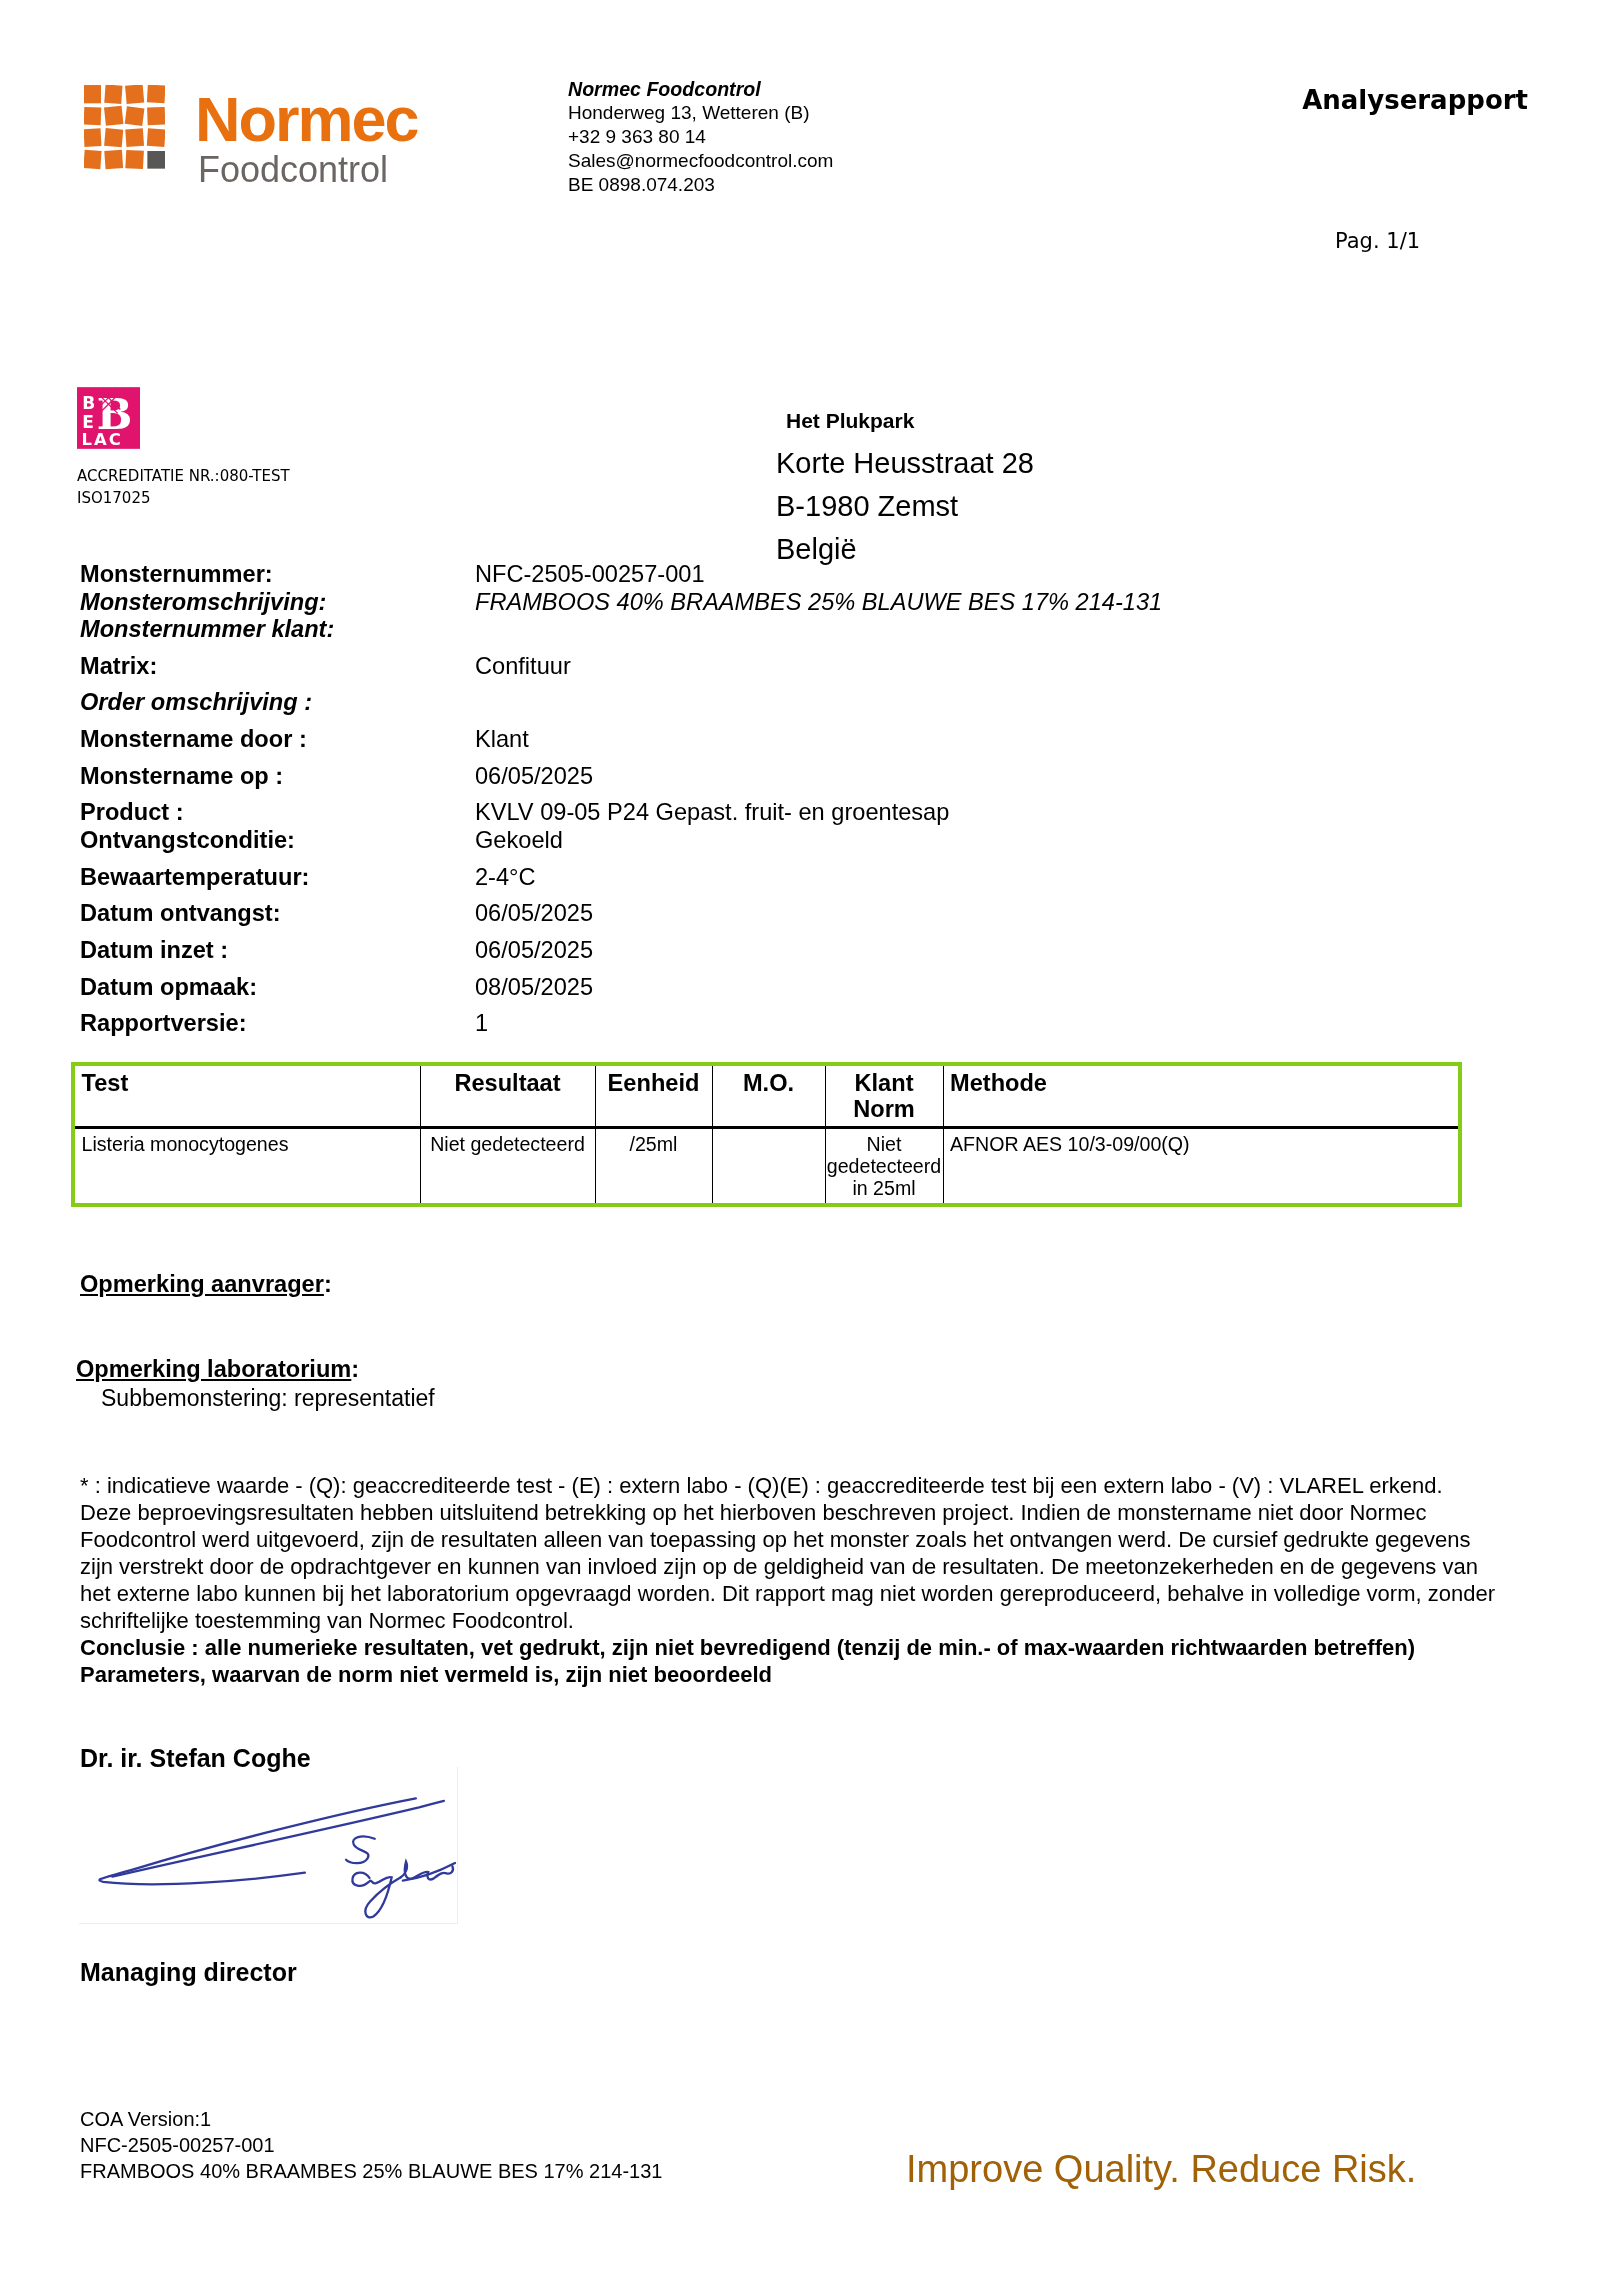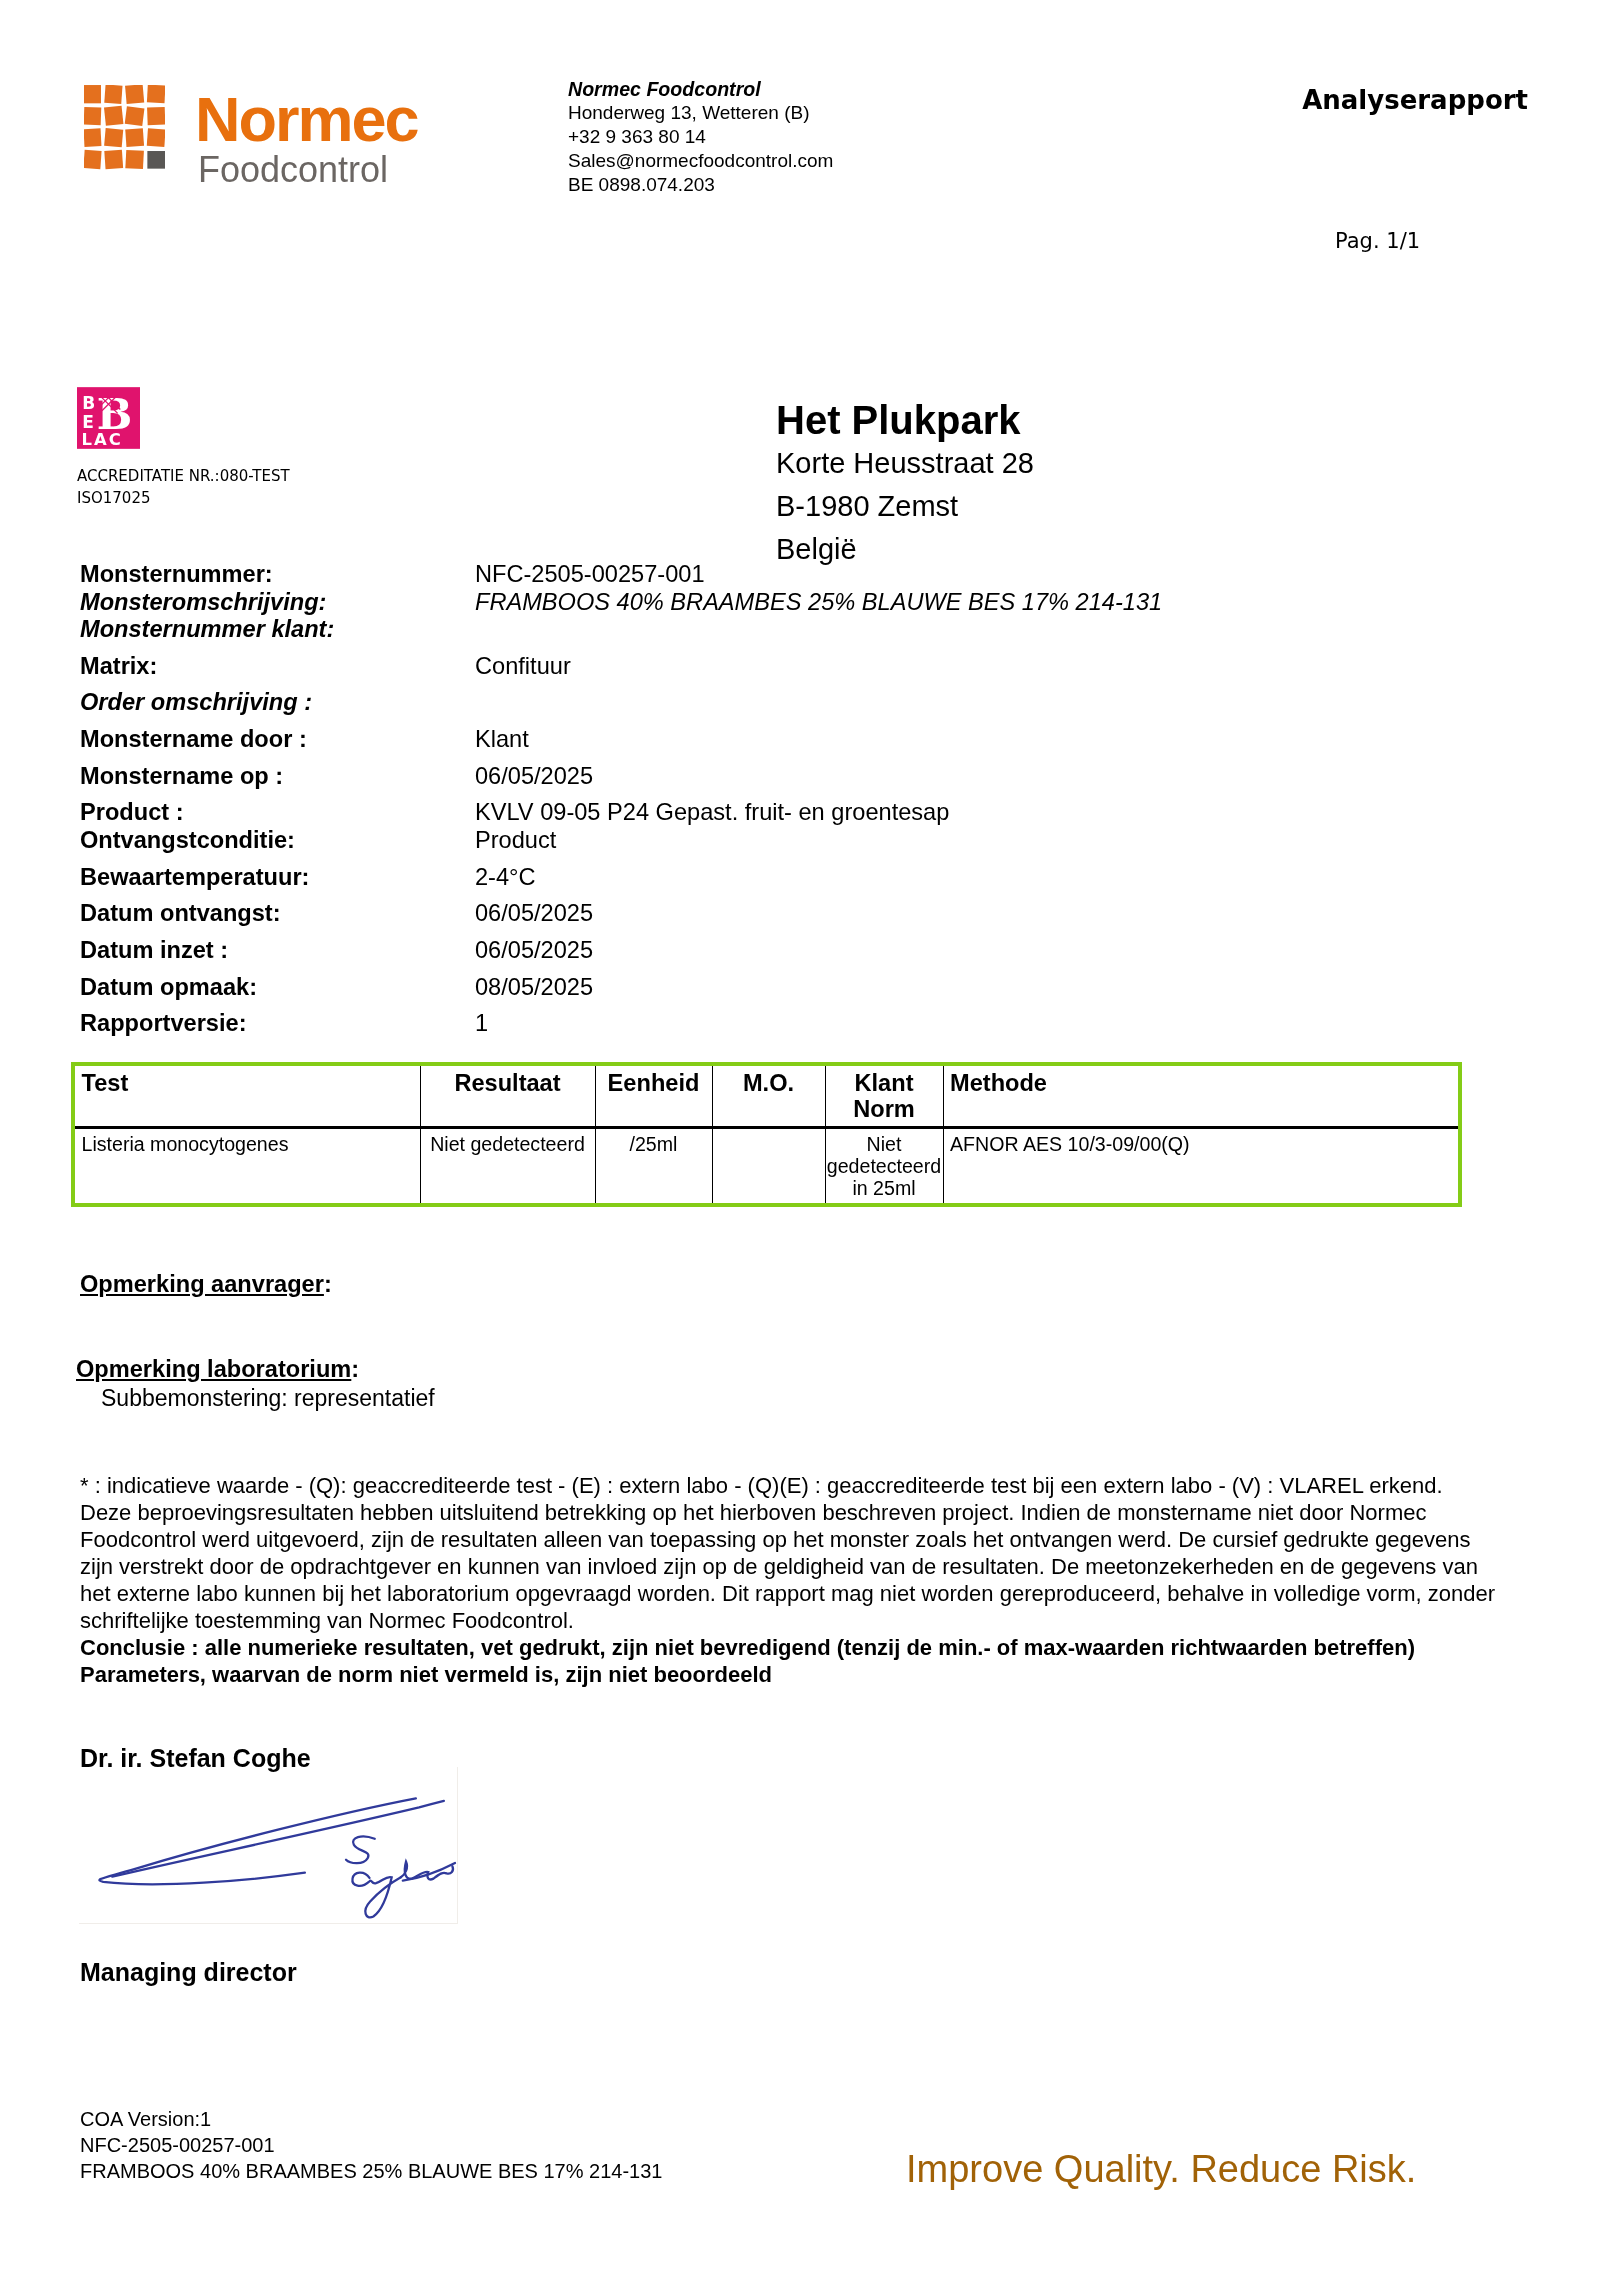--- a/index.html
+++ b/index.html
@@ -15,21 +15,21 @@
   .company{left:568px;top:77px;font-size:19px;line-height:24px;}
   .company .t{font-weight:bold;font-style:italic;font-size:19.6px;}
   .doc-title{right:95px;top:85px;font-size:26px;font-weight:bold;}
   .page-num{left:1335px;top:229px;font-size:21px;}
 
   
   .accr{left:77px;top:465px;font-size:15px;line-height:22px;}
 
   
   .recipient{left:776px;top:399px;font-size:29px;line-height:43px;}
-  .recipient .name{font-weight:bold;font-size:40px;}
+  .recipient .name{font-weight:bold;font-size:21px;margin-left:10px;}
 
   
   .details{left:80px;top:561px;width:1400px;font-size:23.6px;}
   .drow{display:flex;line-height:27.5px;}
   .drow .lbl{width:395px;font-weight:bold;flex:0 0 auto;}
   .drow .val{flex:1 1 auto;}
   .g{margin-top:9.2px;}
 
   
   table.results{position:absolute;left:71px;top:1062px;border-collapse:collapse;table-layout:fixed;
@@ -146,21 +146,21 @@
     <div class="drow g">
       <span class="lbl">Monstername op :</span>
       <span class="val">06/05/2025</span>
     </div>
     <div class="drow g">
       <span class="lbl">Product :</span>
       <span class="val">KVLV 09-05 P24 Gepast. fruit- en groentesap</span>
     </div>
     <div class="drow">
       <span class="lbl">Ontvangstconditie:</span>
-      <span class="val">Product</span>
+      <span class="val">Gekoeld</span>
     </div>
     <div class="drow g">
       <span class="lbl">Bewaartemperatuur:</span>
       <span class="val">2-4°C</span>
     </div>
     <div class="drow g">
       <span class="lbl">Datum ontvangst:</span>
       <span class="val">06/05/2025</span>
     </div>
     <div class="drow g">

